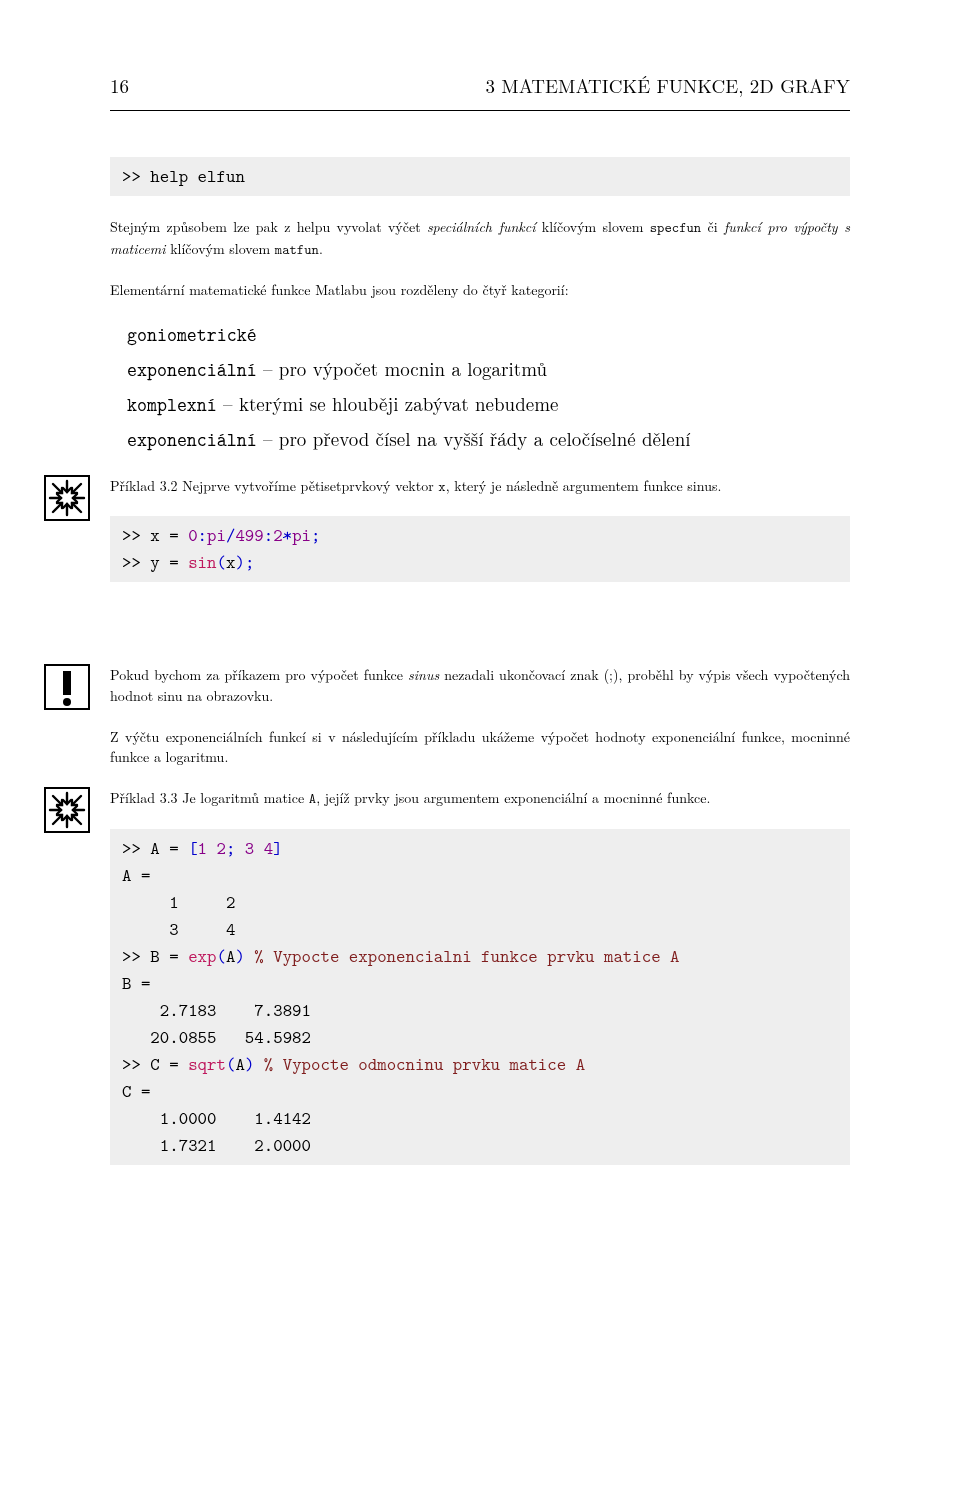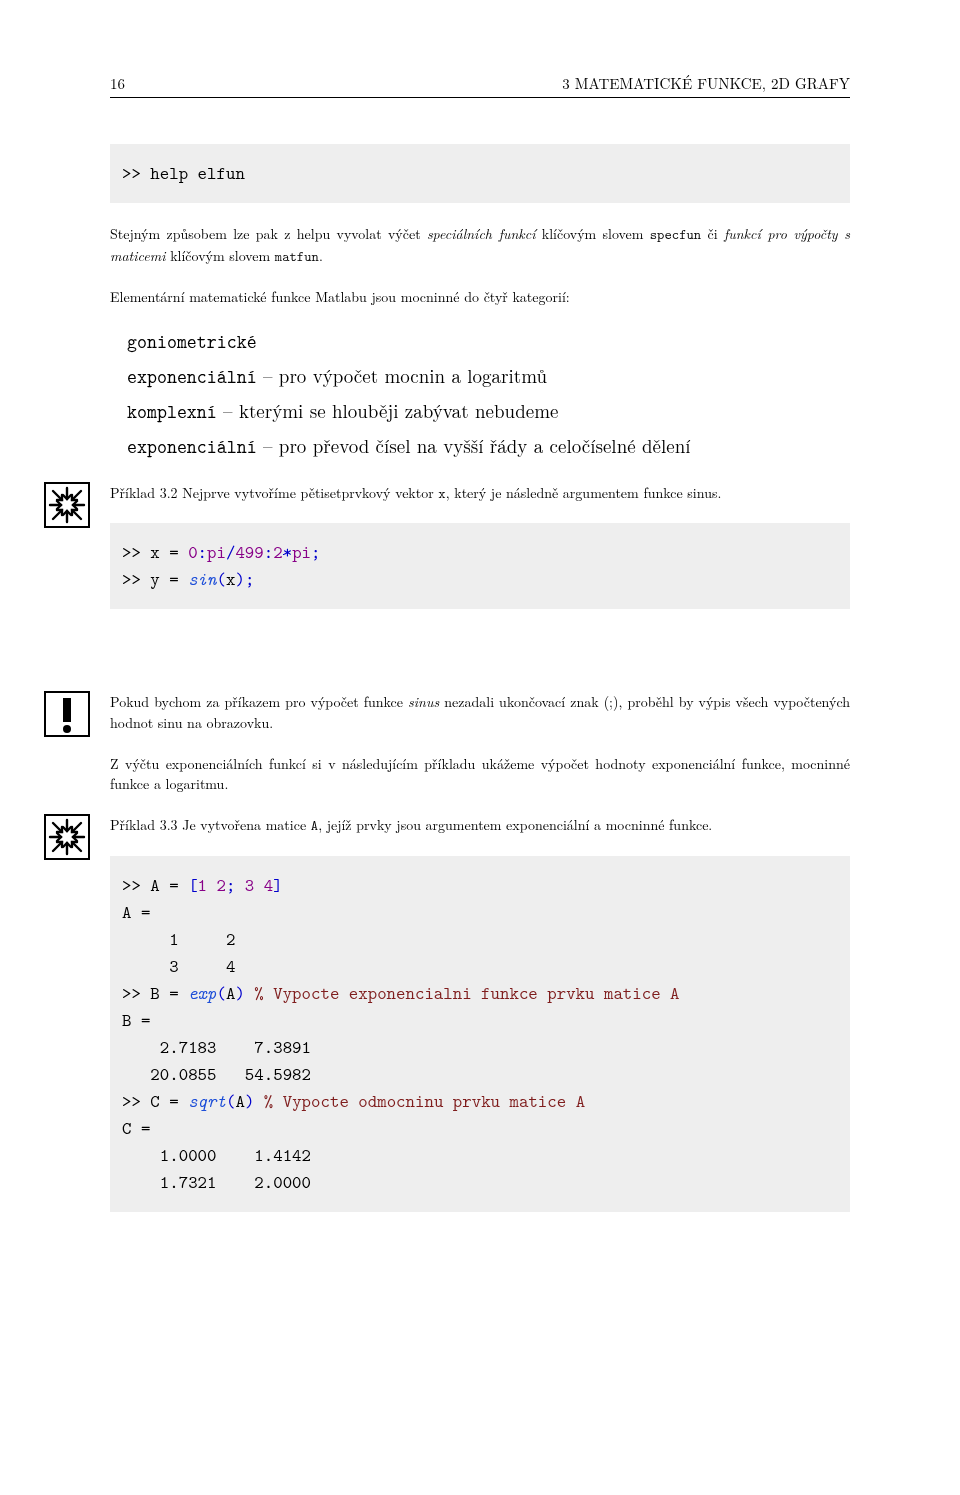--- a/index.html
+++ b/index.html
@@ -10,28 +10,28 @@
     color: #000;
     width: 960px;
   }
   .page {
     padding: 72px 110px 60px 110px;
     position: relative;
   }
   .header-line {
     display: flex;
     justify-content: space-between;
-    font-size: 15px;
+    font-size: 19px;
     border-bottom: 1px solid #000;
-    padding-bottom: 4px;
+    padding-bottom: 11px;
     margin-bottom: 46px;
   }
   .codebox {
     background: #eeeeee;
-    padding: 16px 12px;
+    padding: 6px 12px;
     font-family: "Latin Modern Mono", "Courier New", monospace;
     font-size: 18px;
     margin: 12px 0;
     line-height: 1.5;
     white-space: pre-wrap;
   }
   .prose {
     font-size: 14px;
     line-height: 1.48;
     text-align: justify;
@@ -53,37 +53,37 @@
   .example-icon, .warn-icon {
     position: absolute;
     left: -66px;
     top: 0;
     width: 46px;
     height: 46px;
   }
   .ex-label { font-weight: normal; }
   .code-blue { color: #0000cc; }
   .code-purple { color: #880088; }
-  .code-kw { color: #1d4ed8; font-style: italic; }
+  .code-kw { color: #be185d; }
   .code-green { color: #7f1d1d; }
 </style>
 </head>
 <body>
 <div class="page">
 
 <div class="header-line">
   <span>16</span>
   <span>3   MATEMATICKÉ FUNKCE, 2D GRAFY</span>
 </div>
 
 <div class="codebox"><span>&gt;&gt; help elfun</span></div>
 
 <p class="prose"><span>Stejným způsobem lze pak z helpu vyvolat výčet </span><span class="it">speciálních funkcí</span><span> klíčovým slovem </span><span class="tt">specfun</span><span> či </span><span class="it">funkcí pro výpočty s maticemi</span><span> klíčovým slovem </span><span class="tt">matfun</span><span>.</span></p>
 
-<p class="prose">Elementární matematické funkce Matlabu jsou mocninné do čtyř kategorií:</p>
+<p class="prose">Elementární matematické funkce Matlabu jsou rozděleny do čtyř kategorií:</p>
 
 <div class="deflist">
   <div class="row"><span class="term">goniometrické</span><span></span></div>
   <div class="row"><span class="term">exponenciální</span><span> – pro výpočet mocnin a logaritmů</span></div>
   <div class="row"><span class="term">komplexní</span><span> – kterými se hlouběji zabývat nebudeme</span></div>
   <div class="row"><span class="term">exponenciální</span><span> – pro převod čísel na vyšší řády a celočíselné dělení</span></div>
 </div>
 
 
 <div class="example-block">
@@ -142,21 +142,21 @@
       <line x1="9" y1="9" x2="18" y2="18"></line>
           <polyline points="13,18 18,18 18,13"></polyline>
       <line x1="37" y1="9" x2="28" y2="18"></line>
           <polyline points="33,18 28,18 28,13"></polyline>
       <line x1="9" y1="37" x2="18" y2="28"></line>
           <polyline points="13,28 18,28 18,33"></polyline>
       <line x1="37" y1="37" x2="28" y2="28"></line>
           <polyline points="33,28 28,28 28,33"></polyline>
     </g>
   </svg>
-  <p class="prose" style="margin-top:0;"><span class="ex-label">Příklad 3.3</span><span>   Je vytvořena matice </span><span class="tt">A</span><span>, jejíž prvky jsou argumentem exponenciální a mocninné funkce.</span></p>
+  <p class="prose" style="margin-top:0;"><span class="ex-label">Příklad 3.3</span><span>   Je logaritmů matice </span><span class="tt">A</span><span>, jejíž prvky jsou argumentem exponenciální a mocninné funkce.</span></p>
 </div>
 
 <div class="codebox"><span>&gt;&gt; A = </span><span class="code-blue">[</span><span class="code-purple">1 2</span><span class="code-blue">;</span><span class="code-purple"> 3 4</span><span class="code-blue">]</span>
 <span>A =</span>
 <span>     1     2</span>
 <span>     3     4</span>
 <span>&gt;&gt; B = </span><span class="code-kw">exp</span><span class="code-blue">(</span><span>A</span><span class="code-blue">)</span><span class="code-green"> % Vypocte exponencialni funkce prvku matice A</span>
 <span>B =</span>
 <span>    2.7183    7.3891</span>
 <span>   20.0855   54.5982</span>

